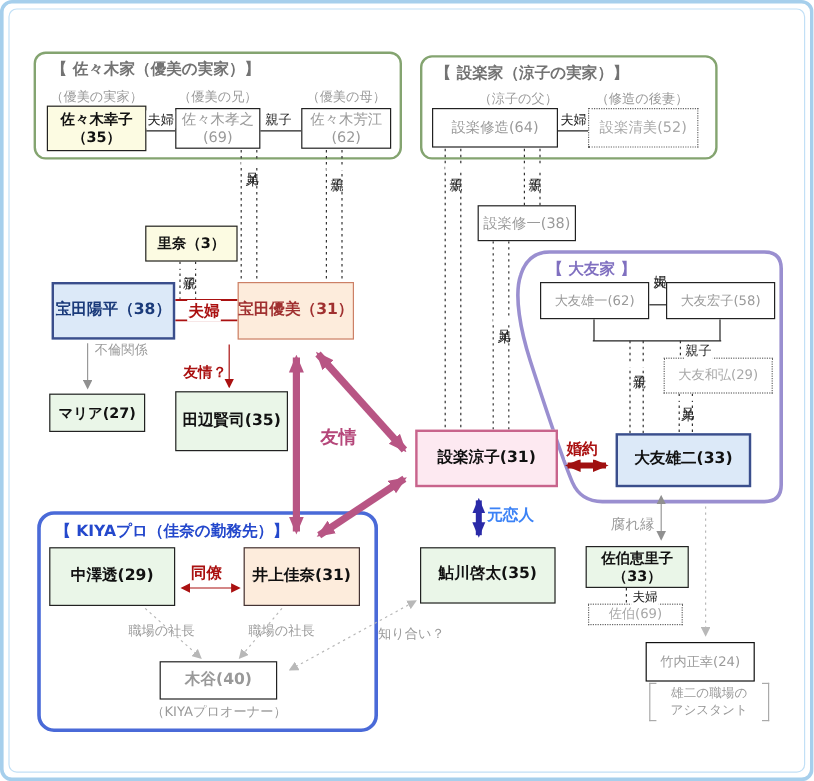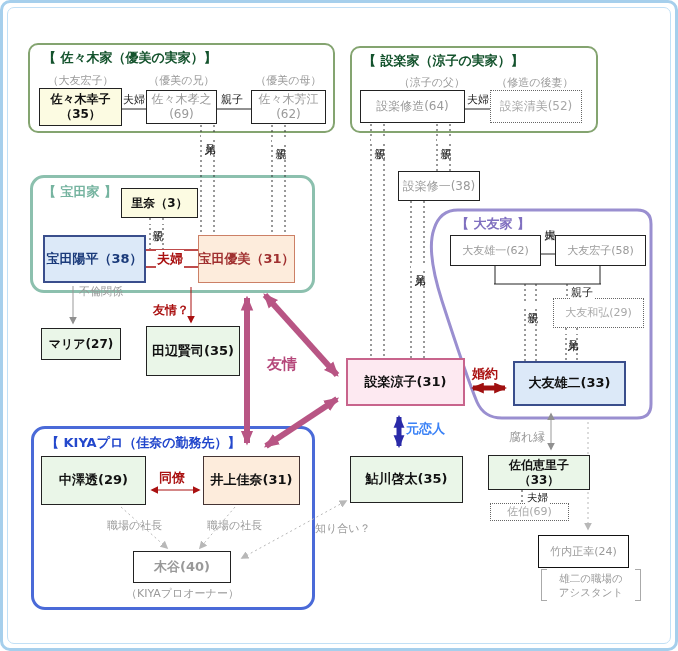--- a/index.html
+++ b/index.html
@@ -5,21 +5,21 @@
   html,body{margin:0;padding:0;background:#fff;}
   .canvas{position:relative;width:678px;height:651px;box-sizing:border-box;
     background:#fff;border:3px solid #a6cfec;border-radius:10px;overflow:hidden;
     font-family:"DejaVu Sans",sans-serif;}
   .frame-inner{position:absolute;inset:4px;border:1px solid #c2e0f6;border-radius:7px;z-index:0;}
   .grp{position:absolute;box-sizing:border-box;z-index:1;}
   .g-green{border:2px solid #84a470;border-radius:10px;}
   .g-teal{border:3px solid #8cc0ae;border-radius:14px;}
   .g-blue{border:3px solid #4a6ad8;border-radius:14px;}
   .gtitle{position:absolute;font-weight:bold;font-size:13px;white-space:nowrap;}
-  .t-green{color:#14532d;}
+  .t-green{color:#737373;}
   .t-teal{color:#76b4a0;}
   .t-blue{color:#2448cc;}
   .t-purple{position:absolute;color:#8070c0;font-weight:bold;font-size:13px;z-index:3;white-space:nowrap;}
   svg.layer{position:absolute;left:0;top:0;z-index:2;pointer-events:none;}
   .box{position:absolute;box-sizing:border-box;display:flex;flex-direction:column;
     align-items:center;justify-content:center;text-align:center;background:#fff;
     border:1px solid #222;font-size:12px;line-height:1.25;z-index:3;white-space:nowrap;}
   .b-cream{background:#fcfbe2;font-weight:bold;color:#111;}
   .b-gray{color:#9a9a9a;}
   .b-dotted{border:1px dotted #666;color:#a8a8a8;}
@@ -139,23 +139,20 @@
 
     <line x1="396" y1="414" x2="396" y2="443" stroke="#2a2aa8" stroke-width="5" marker-start="url(#mBlu)" marker-end="url(#mBlu)"></line>
   </svg>
 
   <div class="grp g-green" style="left:25px;top:40px;width:307px;height:90px;">
     <span class="gtitle t-green" style="left:13px;top:4px;">【 佐々木家（優美の実家）】</span>
   </div>
   <div class="grp g-green" style="left:347px;top:43px;width:248px;height:87px;">
     <span class="gtitle t-green" style="left:11px;top:4px;">【 設楽家（涼子の実家）】</span>
   </div>
-  <div class="grp g-teal" style="left:27px;top:172px;width:285px;height:118px;">
-    <span class="gtitle t-teal" style="left:10px;top:5px;">【 宝田家 】</span>
-  </div>
   <div class="grp g-blue" style="left:28px;top:423px;width:284px;height:184px;">
     <span class="gtitle t-blue" style="left:12px;top:5px;">【 KIYAプロ（佳奈の勤務先）】</span>
   </div>
   <div class="t-purple" style="left:453px;top:212px;">【 大友家 】</div>
 
   <div class="box b-cream" style="left:36px;top:85px;width:83px;height:38px;">
     <span>佐々木幸子</span>
     <span>（35）</span>
   </div>
   <div class="box b-gray" style="left:143px;top:87px;width:71px;height:34px;">
@@ -201,41 +198,41 @@
   </div>
   <div class="box b-dotted" style="left:550px;top:295px;width:91px;height:30px;font-size:11px;">
     <span>大友和弘(29)</span>
   </div>
   <div class="box b-blue2" style="left:510px;top:358px;width:113px;height:45px;">
     <span>大友雄二(33)</span>
   </div>
   <div class="box b-green" style="left:347px;top:453px;width:113px;height:47px;font-size:13px;">
     <span>鮎川啓太(35)</span>
   </div>
-  <div class="box b-green" style="left:485px;top:452px;width:102px;height:35px;align-items:center;">
+  <div class="box b-green" style="left:485px;top:452px;width:86px;height:35px;align-items:center;">
     <span>佐伯恵里子</span>
     <span>（33）</span>
   </div>
   <div class="box b-dotted" style="left:487px;top:500px;width:79px;height:18px;font-size:11px;">
     <span>佐伯(69)</span>
   </div>
   <div class="box b-gray" style="left:535px;top:532px;width:91px;height:33px;font-size:11px;border-color:#111;">
     <span>竹内正幸(24)</span>
   </div>
   <div class="box b-green" style="left:38px;top:453px;width:105px;height:49px;font-size:13px;">
     <span>中澤透(29)</span>
   </div>
   <div class="box b-peach2" style="left:200px;top:453px;width:97px;height:49px;">
     <span>井上佳奈(31)</span>
   </div>
   <div class="box" style="left:130px;top:548px;width:98px;height:32px;font-size:13px;font-weight:bold;color:#999;">
     <span>木谷(40)</span>
   </div>
 
-  <div class="lbl glabel tac" style="left:36px;top:70px;width:83px;">（大友宏子）</div>
+  <div class="lbl glabel tac" style="left:36px;top:70px;width:83px;">（優美の実家）</div>
   <div class="lbl glabel tac" style="left:140px;top:70px;width:77px;">（優美の兄）</div>
   <div class="lbl glabel tac" style="left:246px;top:70px;width:79px;">（優美の母）</div>
   <div class="lbl glabel tac" style="left:357px;top:72px;width:105px;text-align:right;">（涼子の父）</div>
   <div class="lbl glabel tac" style="left:482px;top:72px;width:100px;">（修造の後妻）</div>
   <div class="lbl glabel" style="left:76px;top:281px;">不倫関係</div>
   <div class="lbl glabel" style="left:104px;top:515px;">職場の社長</div>
   <div class="lbl glabel" style="left:204px;top:515px;">職場の社長</div>
   <div class="lbl glabel" style="left:312px;top:518px;">知り合い？</div>
   <div class="lbl glabel" style="left:506px;top:426px;font-size:12px;">腐れ縁</div>
   <div class="lbl glabel tac" style="left:123px;top:583px;width:112px;">（KIYAプロオーナー）</div>

